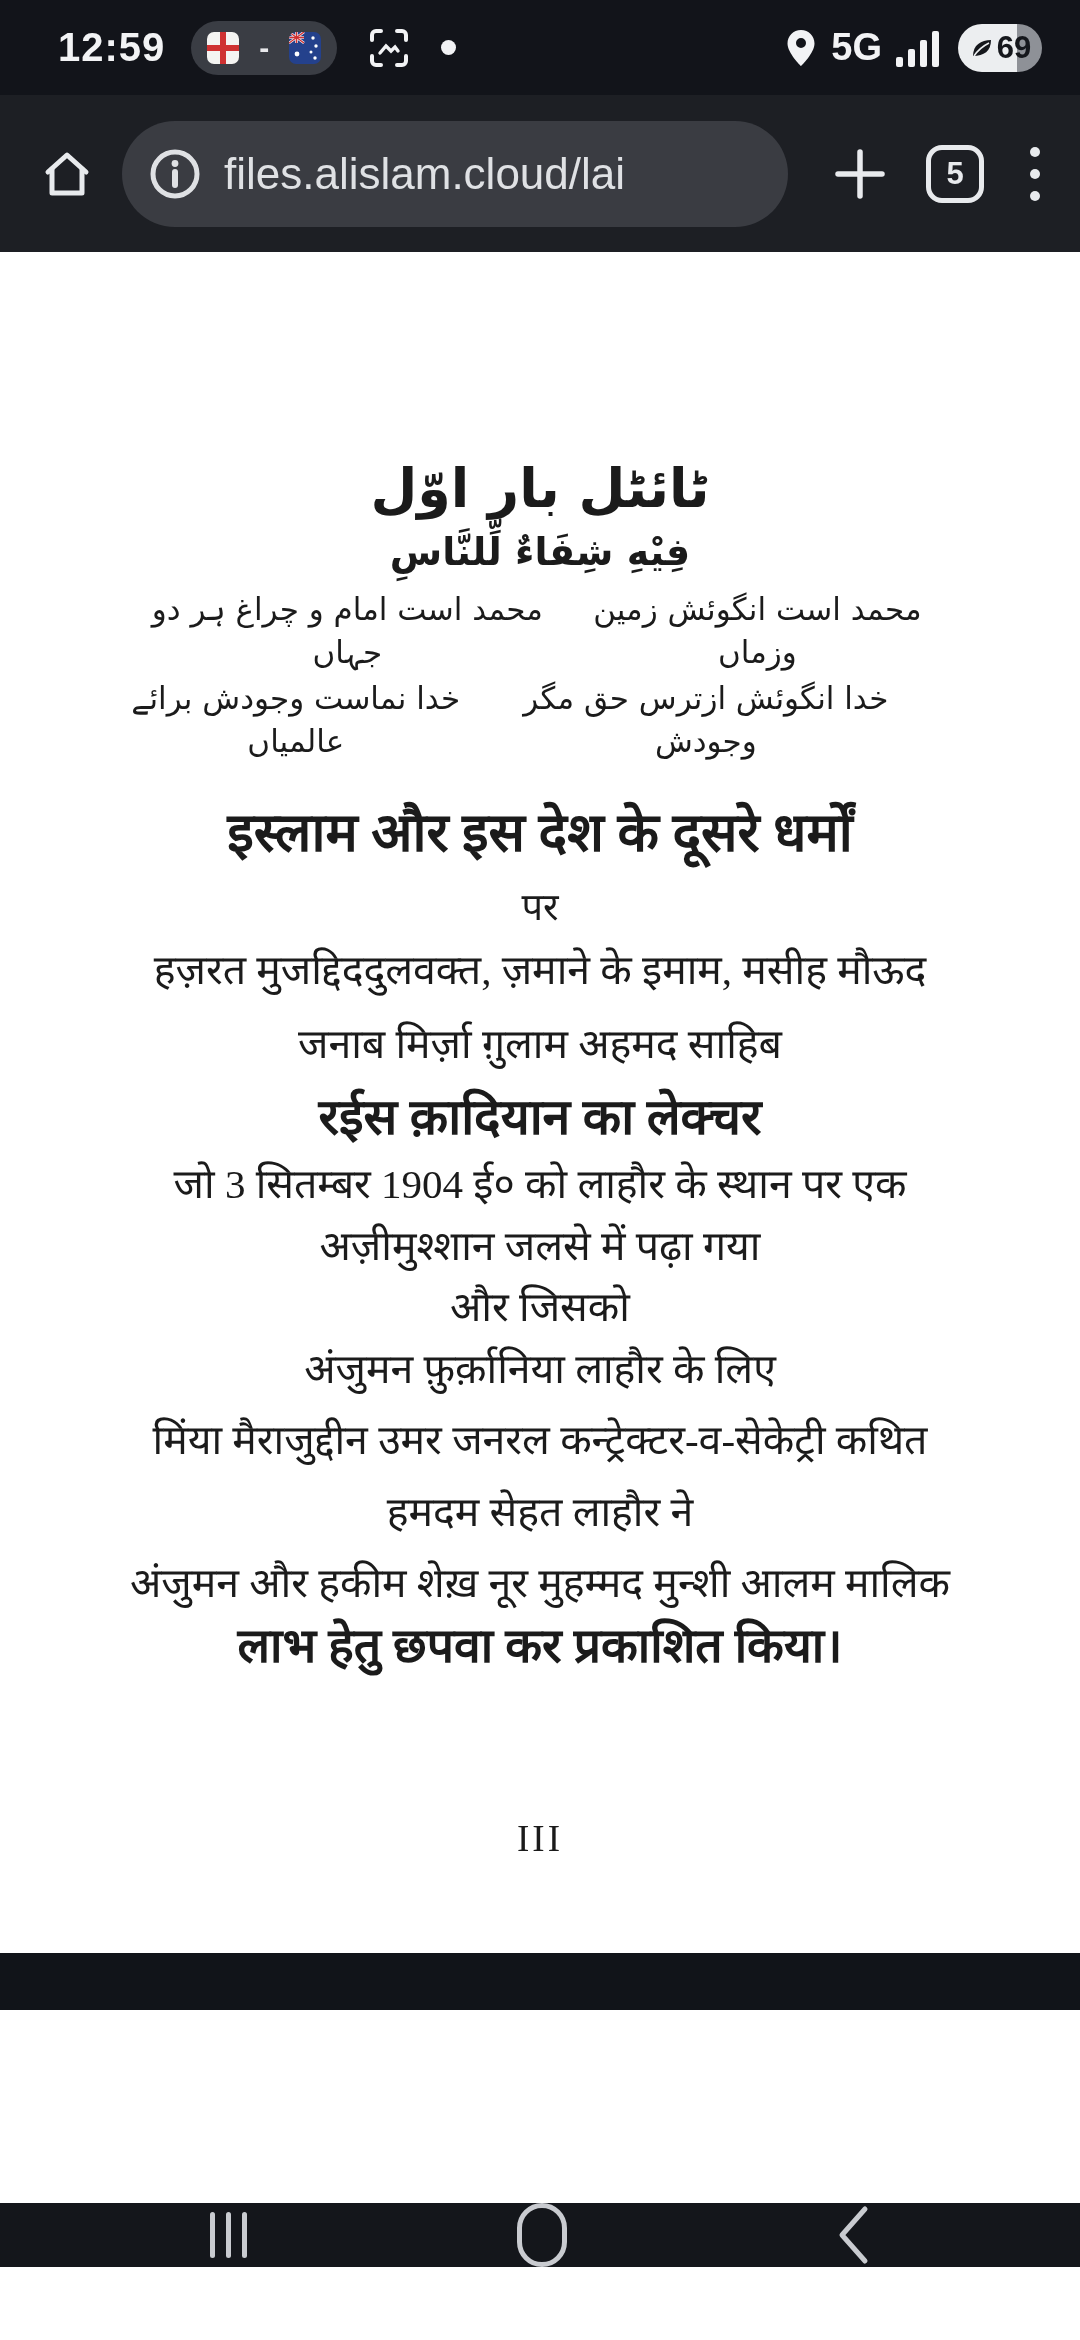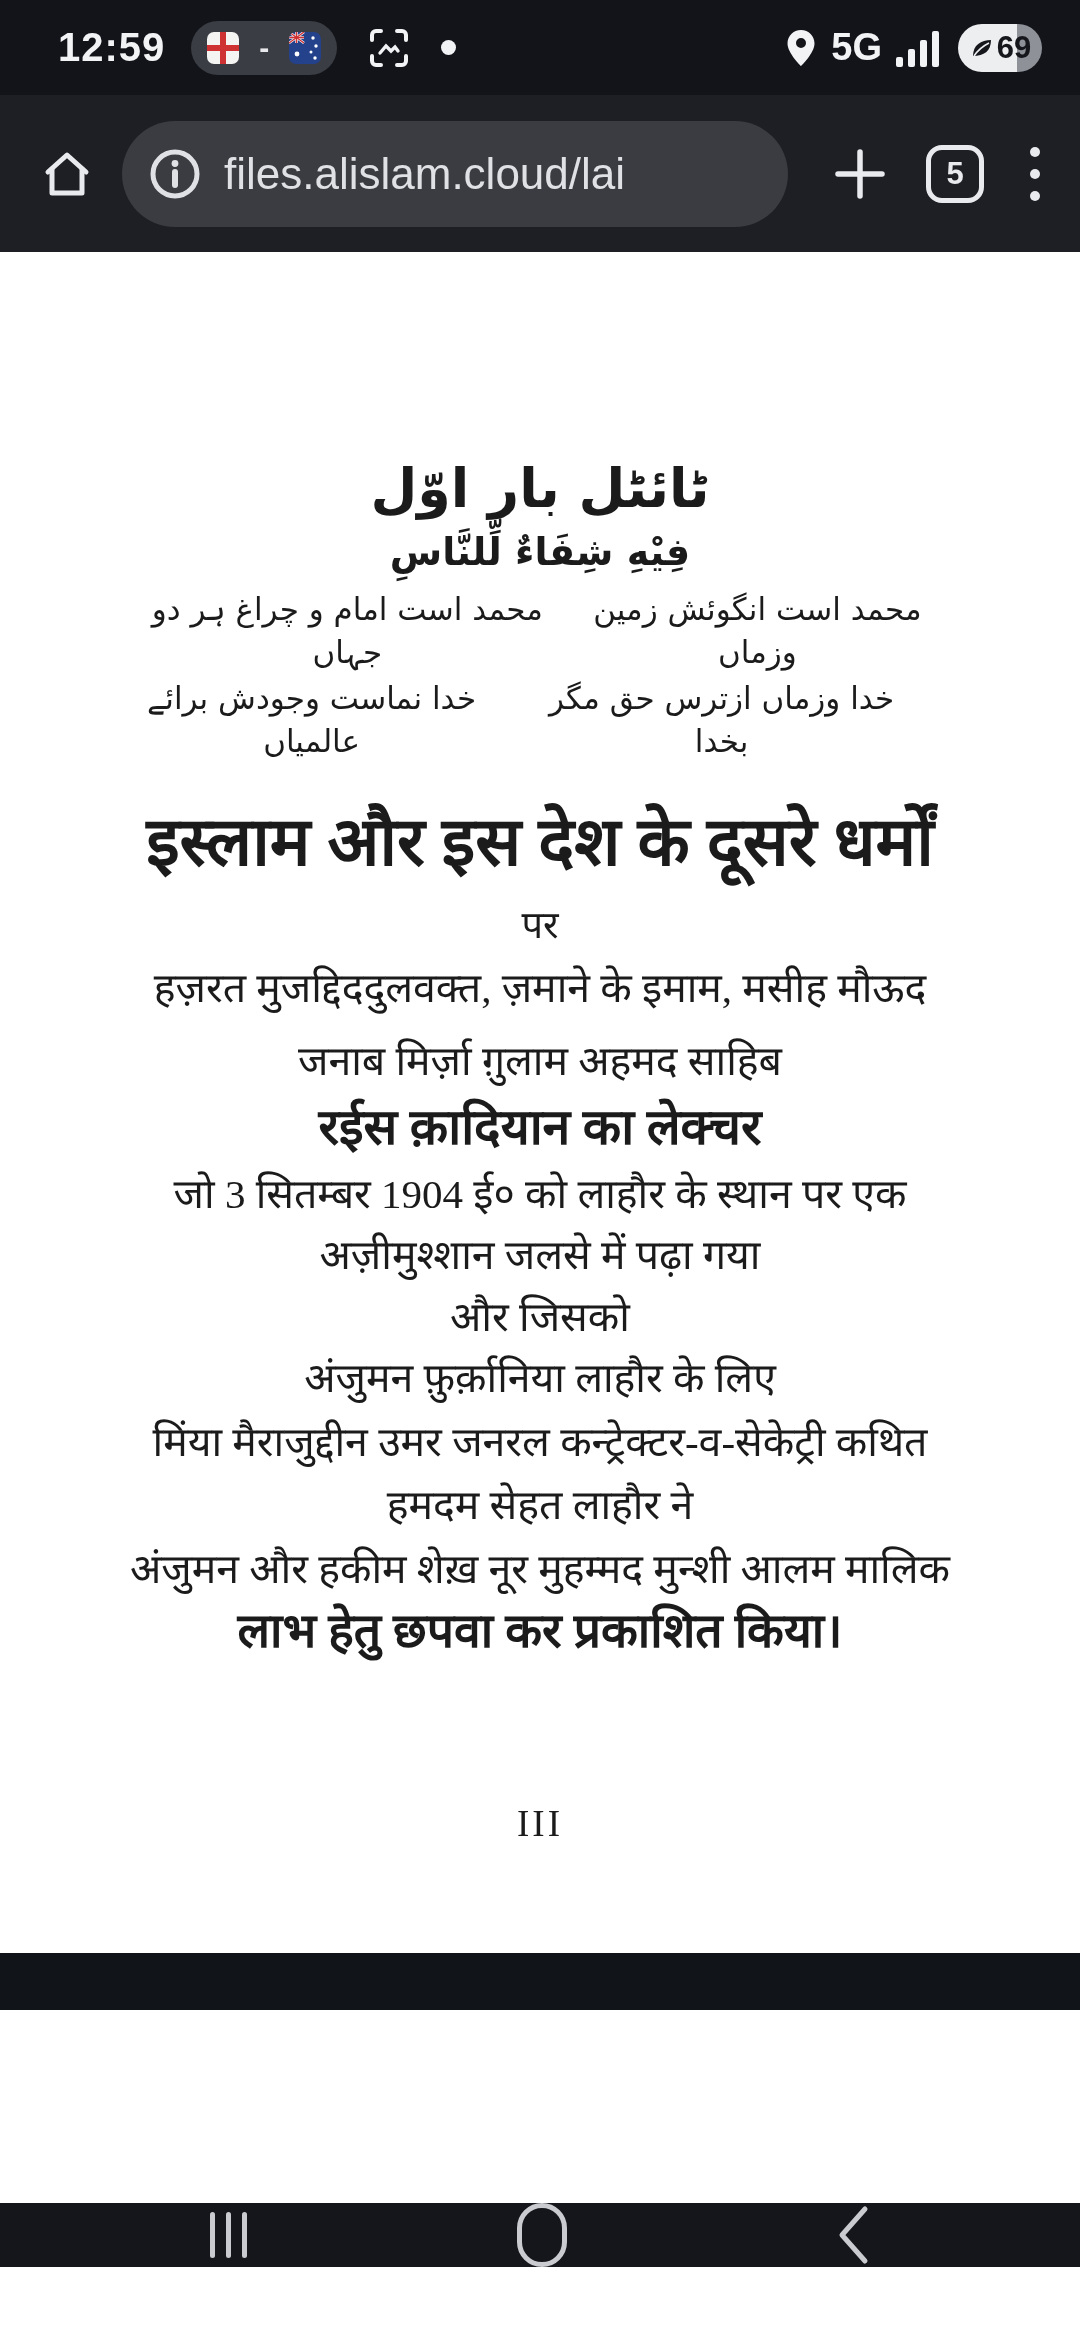--- a/index.html
+++ b/index.html
@@ -40,25 +40,25 @@
   
   .doc-page { height:1701px; background:#ffffff; color:#1b1b1b; text-align:center; overflow:hidden; flex:none; padding-top:205px; }
   .urdu-title { font-family:"DejaVu Sans", sans-serif; font-size:54px; font-weight:700; direction:rtl; }
   .arabic-verse { font-family:"DejaVu Sans", sans-serif; font-size:38px; font-weight:700; direction:rtl; margin-top:10px; }
   .couplet { width:820px; margin:0 auto; display:flex; justify-content:space-between; align-items:baseline; font-family:"DejaVu Sans", sans-serif; font-size:31px; line-height:1.4; }
   .couplet-1 { margin-top:14px; }
   .couplet-2 { margin-top:2px; transform:translateX(-30px); }
   .couplet span { direction:rtl; unicode-bidi:isolate; }
 
   .hi { font-family:"Liberation Serif","DejaVu Serif", serif; font-size:41px; line-height:1.5; }
-  .hi-title { font-size:68px; font-weight:700; line-height:1.25; margin-top:36px; }
+  .hi-title { font-size:54px; font-weight:700; line-height:1.25; margin-top:36px; }
   .hi-par { font-size:38px; margin-top:12px; }
   .hi-sub { font-size:50px; font-weight:700; line-height:1.3; }
   .hi-em { font-size:48px; font-weight:700; line-height:1.3; }
-  .mt4{margin-top:4px;} .mt12{margin-top:12px;} .mt2{margin-top:2px;}
+  .mt4{margin-top:4px;} .mt12{margin-top:12px;} .mt2{margin-top:10px;}
   .page-number { margin-top:140px; font-family:"Liberation Serif","DejaVu Serif", serif; font-size:37px; letter-spacing:3px; color:#1b1b1b; }
 
   
   .page-gap { height:57px; background:#111419; flex:none; }
   .next-page { height:193px; background:#ffffff; flex:none; }
 
   
   .nav-bar { flex:1; background:#14161b; display:flex; align-items:center; justify-content:space-between; padding:0 210px; }
   .nav-btn { color:#c9cbd0; display:flex; align-items:center; justify-content:center; }
   .recents-icon { display:flex; gap:11px; }
@@ -182,21 +182,21 @@
   <div class="doc-page">
     <div class="urdu-title">ٹائٹل بار اوّل</div>
     <div class="arabic-verse">فِيْهِ شِفَاءٌ لِّلنَّاسِ</div>
 
     <div class="couplet couplet-1">
       <span>محمد است امام و چراغ ہر دو جہاں</span>
       <span>محمد است انگوئش زمین وزماں</span>
     </div>
     <div class="couplet couplet-2">
       <span>خدا نماست وجودش برائے عالمیاں</span>
-      <span>خدا وزماں ازترس حق مگر بخدا</span>
+      <span>خدا انگوئش ازترس حق مگر وجودش</span>
     </div>
 
     <div class="hi hi-title">इस्लाम और इस देश के दूसरे धर्मों</div>
     <div class="hi hi-par">पर</div>
     <div class="hi mt4">हज़रत मुजद्दिददुलवक्त, ज़माने के इमाम, मसीह मौऊद</div>
     <div class="hi mt12">जनाब मिर्ज़ा ग़ुलाम अहमद साहिब</div>
     <div class="hi hi-sub mt2">रईस क़ादियान का लेक्चर</div>
     <div class="hi mt4">जो 3 सितम्बर 1904 ई० को लाहौर के स्थान पर एक</div>
     <div class="hi">अज़ीमुश्शान जलसे में पढ़ा गया</div>
     <div class="hi">और जिसको</div>

